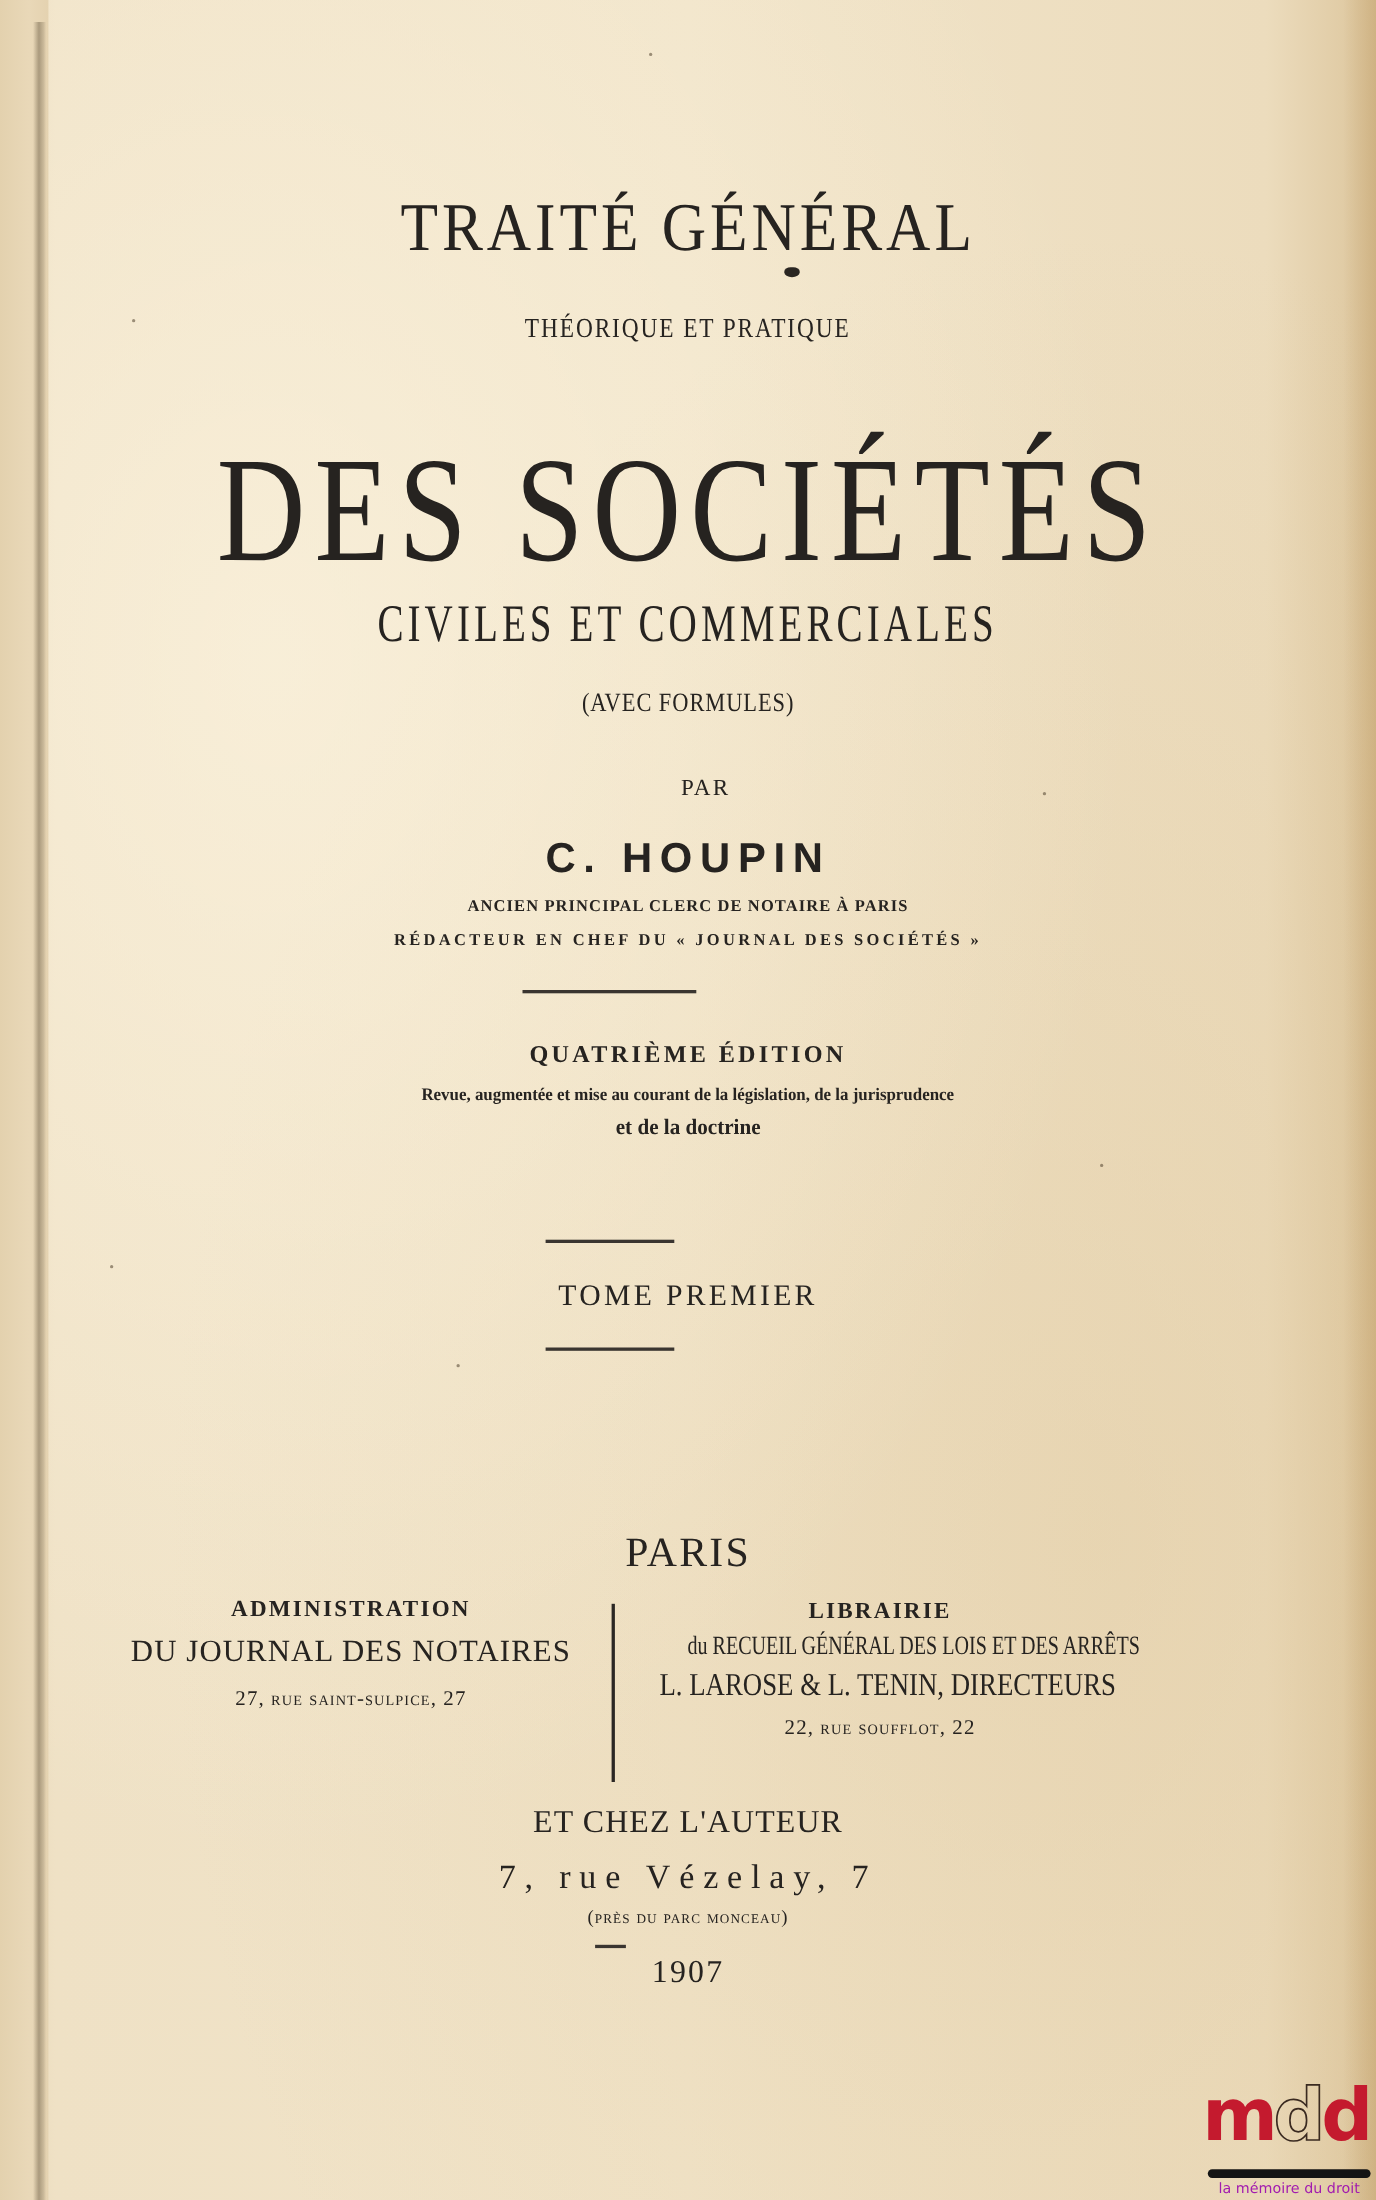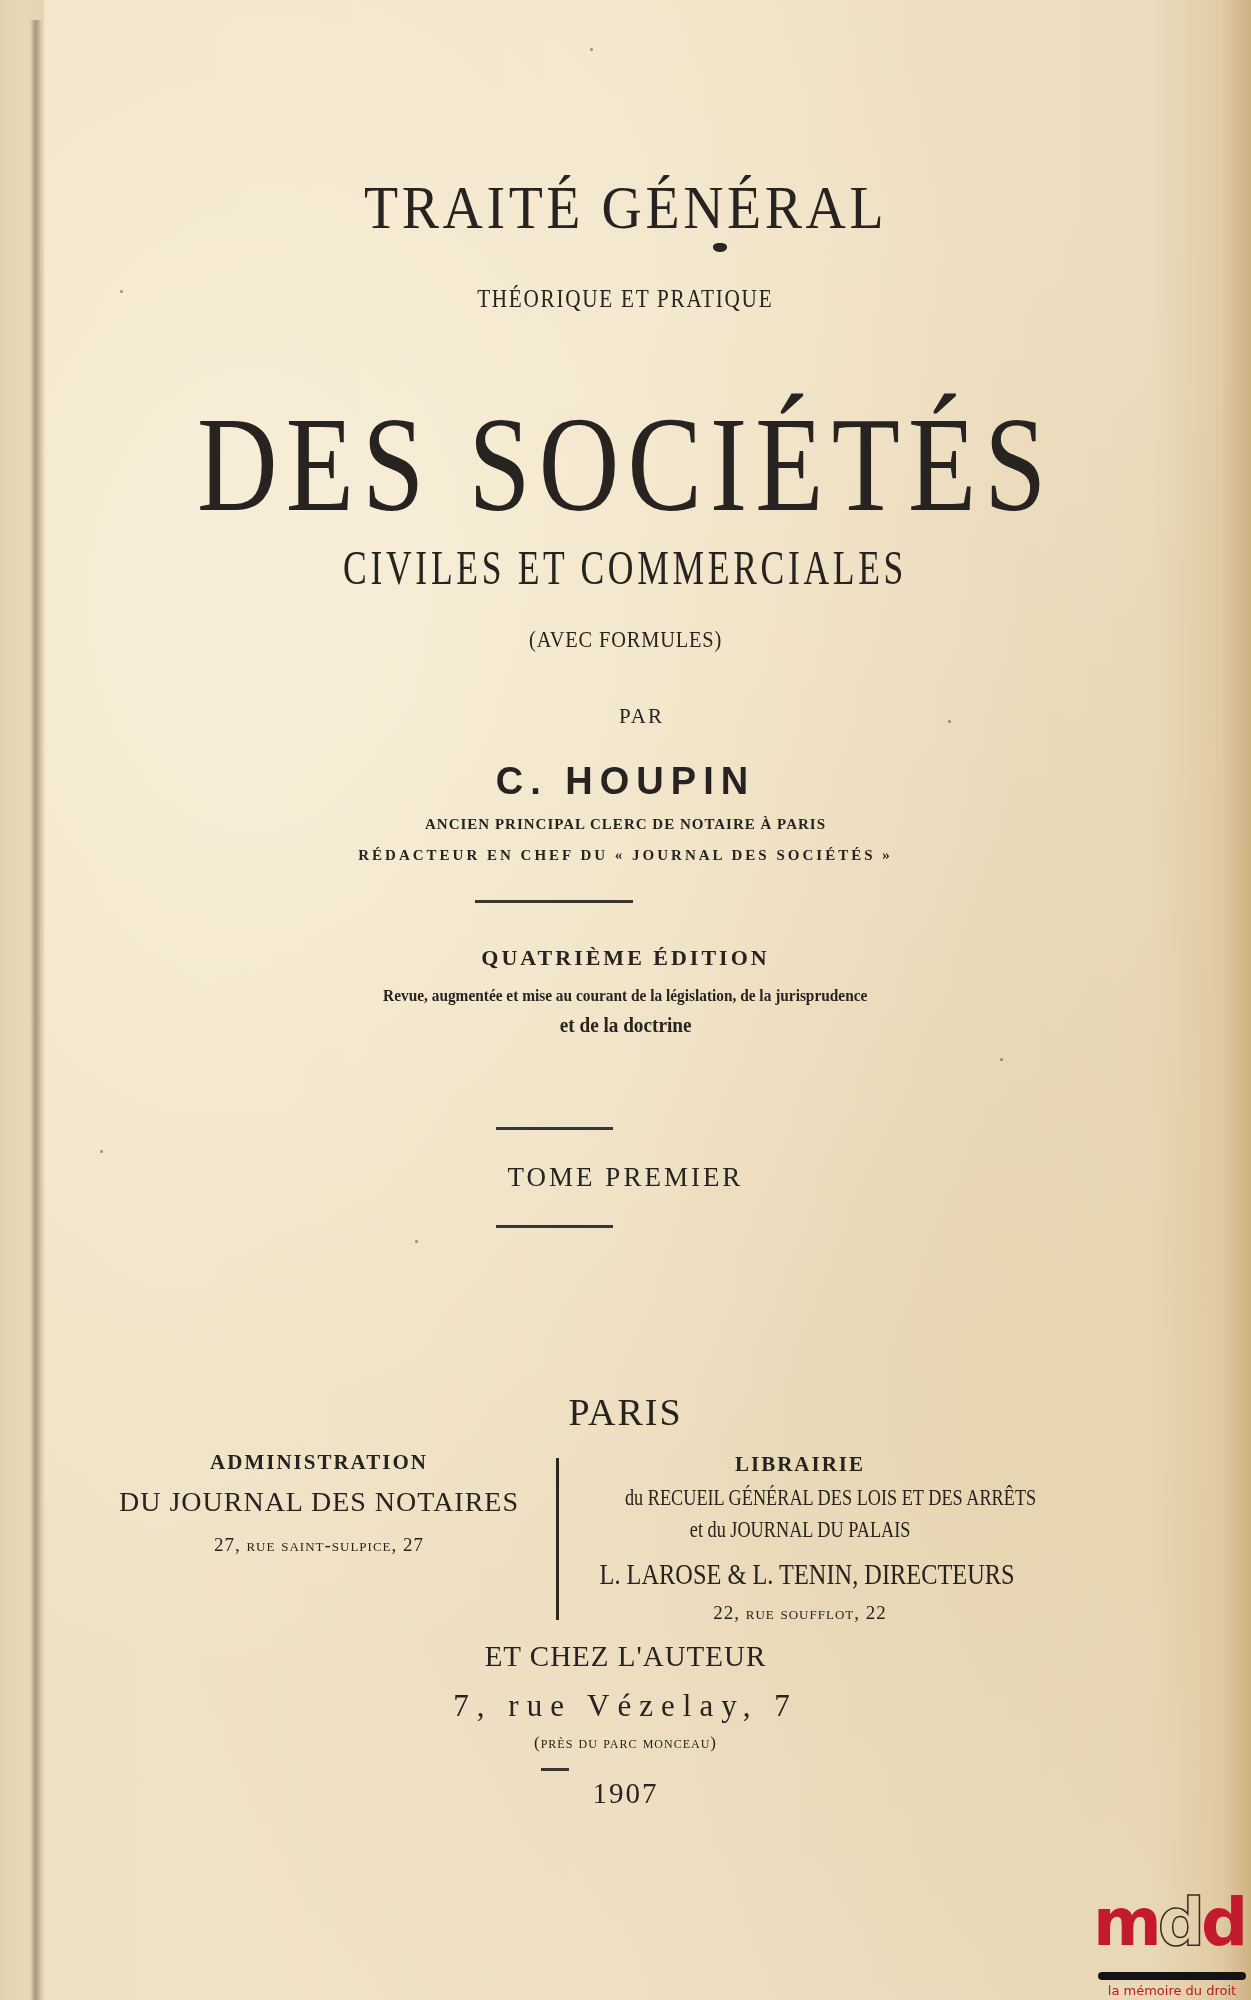--- a/index.html
+++ b/index.html
@@ -78,21 +78,21 @@
   #chez { top:1640px; font-size:29px; letter-spacing:1px; }
   #rue { top:1688px; font-size:31px; letter-spacing:8px; }
   #pres { top:1733px; font-size:17px; letter-spacing:1px; }
   #rule-4 { left:541px; top:1768px; width:28px; height:3px; }
   #year { top:1777px; font-size:29px; letter-spacing:2px; }
 
   #mdd-logo { position:absolute; left:1093px; top:1888px; width:158px; height:112px; }
   #mdd-mark { position:absolute; left:0; top:0; font-family:"DejaVu Sans", sans-serif; font-weight:bold; font-size:66px; color:#c41a2e; letter-spacing:-4px; line-height:70px; }
   #mdd-mark .d1 { color:transparent; -webkit-text-stroke:1.5px #3a2a20; }
   #mdd-bar { position:absolute; left:5px; top:84px; width:148px; height:8px; background:#141414; border-radius:4px; }
-  #mdd-tagline { position:absolute; left:0; top:95px; width:158px; text-align:center; font-family:"DejaVu Sans", sans-serif; font-size:13px; color:#b91c1c; white-space:nowrap; }
+  #mdd-tagline { position:absolute; left:0; top:95px; width:158px; text-align:center; font-family:"DejaVu Sans", sans-serif; font-size:13px; color:#a21caf; white-space:nowrap; }
   .speck { position:absolute; width:3px; height:3px; border-radius:50%; background:rgba(80,65,45,0.55); }
 </style>
 </head>
 <body>
 
 <div class="gutter-left"></div>
 <div class="fold-line"></div>
 <div class="right-edge"></div>
 
 <div class="speck" style="left:590px;top:48px"></div>
@@ -133,21 +133,20 @@
     <span class="small-caps">rue saint-sulpice,</span>
     <span>27</span>
   </span>
 </div>
 
 <div id="v-divider"></div>
 
 <div class="col serif" id="col-right">
   <span class="row" id="lib-1">LIBRAIRIE</span>
   <span class="row" id="lib-2"><span class="cond">du RECUEIL GÉNÉRAL DES LOIS ET DES ARRÊTS</span></span>
-  <span class="row" id="lib-3"><span class="cond">et du JOURNAL DU PALAIS</span></span>
   <span class="row" id="lib-4"><span class="cond">L. LAROSE &amp; L. TENIN, DIRECTEURS</span></span>
   <span class="row" id="lib-5">
     <span>22,</span>
     <span class="small-caps">rue soufflot,</span>
     <span>22</span>
   </span>
 </div>
 
 <div class="line serif" id="chez">ET CHEZ L'AUTEUR</div>
 <div class="line serif" id="rue">7, rue Vézelay, 7</div>

